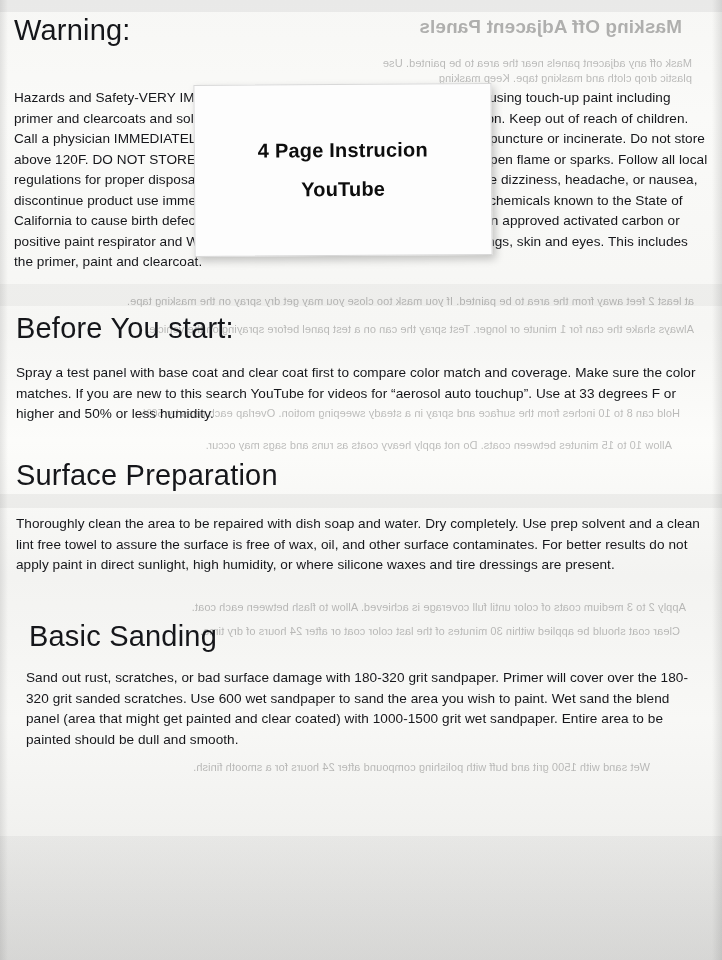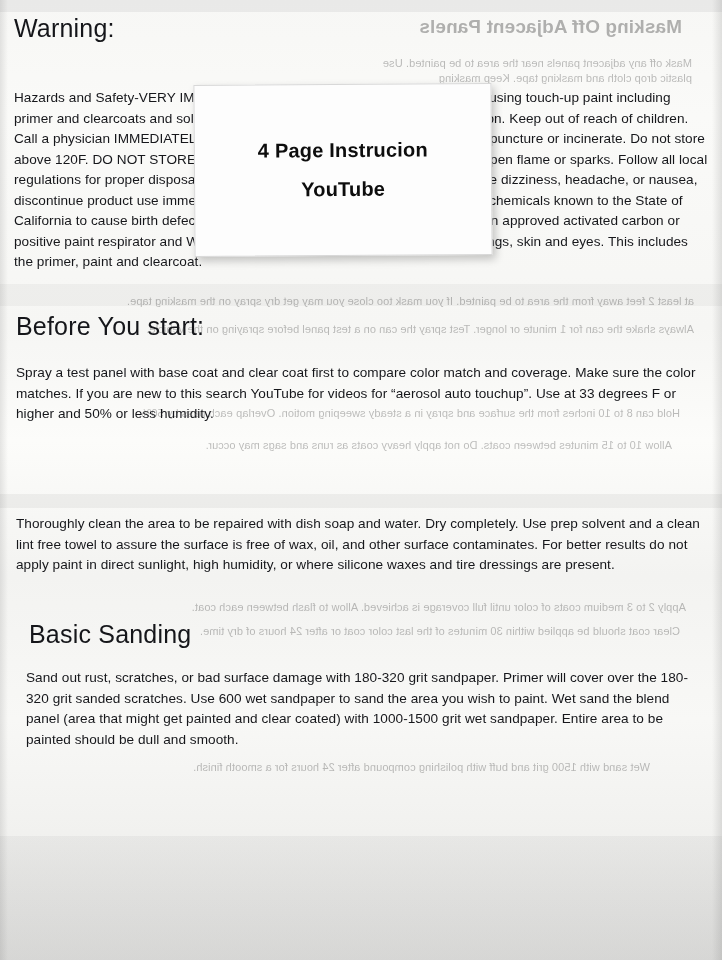--- a/index.html
+++ b/index.html
@@ -59,21 +59,21 @@
   
   .content {
     position: absolute;
     inset: 0;
     padding: 0;
   }
   h2.sec {
     position: absolute;
     margin: 0;
     font-weight: 400;
-    font-size: 25px;
+    font-size: 29px;
     letter-spacing: .2px;
     color: #15161a;
   }
   p.body {
     position: absolute;
     margin: 0;
     font-size: 13.6px;
     line-height: 20.5px;
     color: #16171b;
     letter-spacing: .05px;
@@ -134,20 +134,21 @@
   <div class="bleed bleed-body" style="left:90px; top:760px; width:560px;">Wet sand with 1500 grit and buff with polishing compound after 24 hours for a smooth finish.</div>
 
   <div class="content">
 
     <h2 class="sec" style="left:14px; top:14px;">Warning:</h2>
     <p class="body" style="left:14px; top:88px; width:696px;">Hazards and Safety-VERY IMPORTANT. Wear proper safety equipment when using touch-up paint including primer and clearcoats and solvents. Do not inhale. Use with adequate ventilation. Keep out of reach of children. Call a physician IMMEDIATELY if swallowed. Aerosols are pressurized; do not puncture or incinerate. Do not store above 120F. DO NOT STORE IN CAR and avoid freezing. Do not spray near open flame or sparks. Follow all local regulations for proper disposal. Use with adequate ventilation. If you experience dizziness, headache, or nausea, discontinue product use immediately and call physician. This product contains chemicals known to the State of California to cause birth defects, cancer and other reproductive harm. WEAR an approved activated carbon or positive paint respirator and WEAR safety goggles when spraying to protect lungs, skin and eyes. This includes the primer, paint and clearcoat.</p>
 
     <h2 class="sec" style="left:16px; top:312px;">Before You start:</h2>
     <p class="body" style="left:16px; top:363px; width:684px;">Spray a test panel with base coat and clear coat first to compare color match and coverage. Make sure the color matches.  If you are new to this search YouTube for videos for “aerosol auto touchup”.  Use at 33 degrees F or higher and 50% or less humidity.</p>
 
+    <h2 class="sec" style="left:16px; top:459px;">Surface Preparation</h2>
     <p class="body" style="left:16px; top:514px; width:684px;">Thoroughly clean the area to be repaired with dish soap and water.  Dry completely. Use prep solvent and a clean lint free towel to assure the surface is free of wax, oil, and other surface contaminates. For better results do not apply paint in direct sunlight, high humidity, or where silicone waxes and tire dressings are present.</p>
 
     <h2 class="sec" style="left:29px; top:620px;">Basic Sanding</h2>
     <p class="body" style="left:26px; top:668px; width:672px;">Sand out rust, scratches, or bad surface damage with 180-320 grit sandpaper. Primer will cover over the 180-320 grit sanded scratches. Use 600 wet sandpaper to sand the area you wish to paint. Wet sand the blend panel (area that might get painted and clear coated) with 1000-1500 grit wet sandpaper. Entire area to be painted should be dull and smooth.</p>
 
 
   </div>
 
   <div class="label-card">
     <div class="line">4 Page Instrucion</div>

